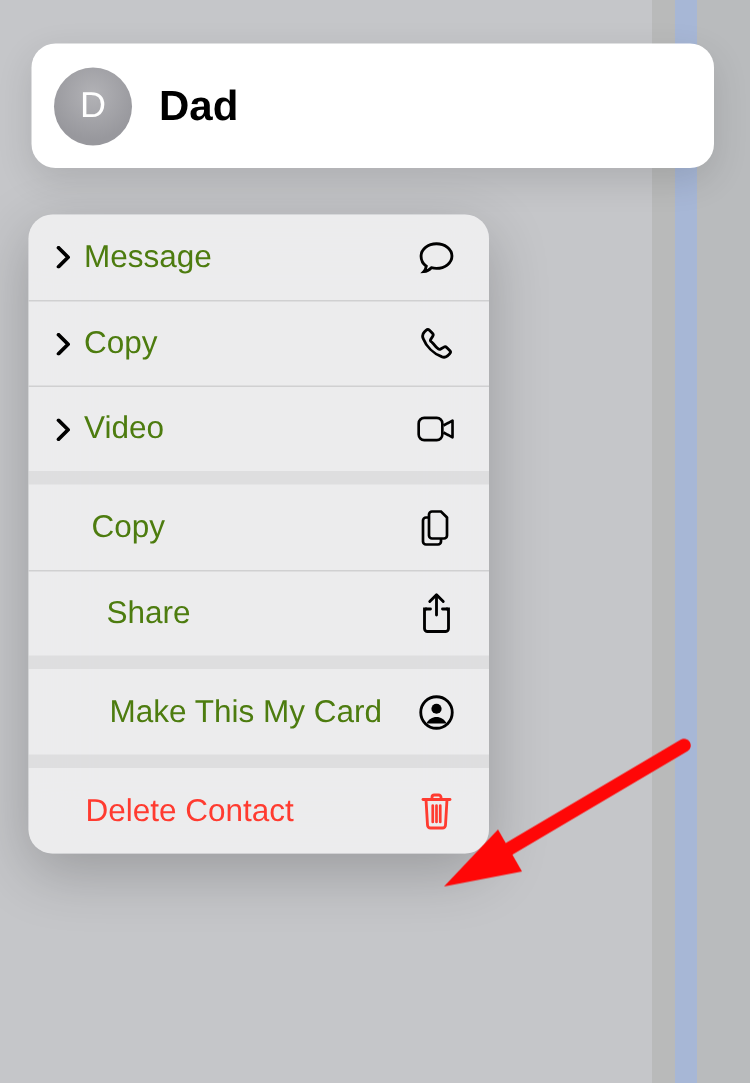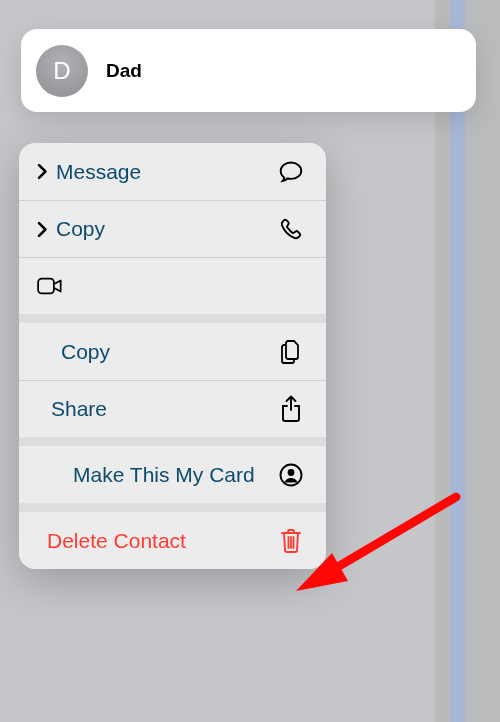--- a/index.html
+++ b/index.html
@@ -47,21 +47,21 @@
     display: flex;
     align-items: center;
     justify-content: center;
     color: #fff;
     font-size: 24px;
     font-weight: 500;
     margin-right: 18px;
     flex-shrink: 0;
   }
   .contact-name {
-    font-size: 19px;
+    font-size: 28px;
     font-weight: 700;
     color: #000;
   }
 
   .menu {
     position: absolute;
     top: 143px;
     left: 19px;
     width: 307px;
     background: rgba(238,238,239,0.95);
@@ -71,21 +71,21 @@
     backdrop-filter: blur(20px);
   }
   .menu-row {
     height: 57px;
     display: flex;
     align-items: center;
     justify-content: space-between;
     padding: 0 22px 0 18px;
     box-sizing: border-box;
     font-size: 21px;
-    color: #0c4a6e;
+    color: #4d7c0f;
     position: relative;
   }
   .menu-row + .menu-row {
     border-top: 0.5px solid rgba(0,0,0,0.12);
   }
   .menu-sep {
     height: 9px;
     background: rgba(0,0,0,0.06);
   }
   .left-group {
@@ -159,20 +159,28 @@
         <span>Copy</span>
       </div>
       <span class="row-icon">
         <svg width="24" height="24" viewBox="0 0 24 24">
           <path d="M5.1 3.2c.6-.6 1.6-.6 2.2 0l2 2c.5.5.6 1.3.2 1.9L8.2 9.2c-.3.5-.3 1.1.1 1.5 1 .1 2 2.9 4.9 4.9.5.4 1.1.4 1.6.1l2.1-1.3c.6-.4 1.4-.3 1.9.2l2 2c.6.6.6 1.6 0 2.2l-1.2 1.2c-1.1 1.1-2.8 1.4-4.2.8C10 18.7 5.2 13.9 3.1 8.6c-.6-1.4-.3-3.1.8-4.2l1.2-1.2z" fill="none" stroke="#000" stroke-width="1.9" stroke-linejoin="round"></path>
         </svg>
       </span>
     </div>
 
     <div class="menu-row">
+      <div class="left-group">
+        <span class="chevron">
+          <svg width="11" height="15" viewBox="0 0 8 13">
+              <path d="M1 1 L6.5 6.5 L1 12" fill="none" stroke="#000" stroke-width="2.2" stroke-linecap="round" stroke-linejoin="round"></path>
+            </svg>
+        </span>
+        <span>Video</span>
+      </div>
       <span class="row-icon">
         <svg width="28" height="20" viewBox="0 0 28 20">
           <rect x="1.2" y="2" width="17" height="16" rx="4" fill="none" stroke="#000" stroke-width="1.9"></rect>
           <path d="M19 7.5 L25.5 4 V16 L19 12.5" fill="none" stroke="#000" stroke-width="1.9" stroke-linejoin="round"></path>
         </svg>
       </span>
     </div>
 
 
     <div class="menu-sep"></div>
@@ -180,21 +188,21 @@
     <div class="menu-row" style="padding-left:42px;">
       <span>Copy</span>
       <span class="row-icon">
         <svg width="24" height="26" viewBox="0 0 24 26">
           <path d="M9 2h6l4 4v12a2 2 0 0 1-2 2H9a2 2 0 0 1-2-2V4a2 2 0 0 1 2-2z" fill="none" stroke="#000" stroke-width="1.8"></path>
           <path d="M7 6H5a2 2 0 0 0-2 2v14a2 2 0 0 0 2 2h8a2 2 0 0 0 2-2v-2" fill="none" stroke="#000" stroke-width="1.8"></path>
         </svg>
       </span>
     </div>
 
-    <div class="menu-row" style="padding-left:32px;text-align:center;">
+    <div class="menu-row" style="padding-left:52px;text-align:center;">
       <span>Share</span>
       <span class="row-icon">
         <svg width="22" height="28" viewBox="0 0 22 28">
           <path d="M11 2v13" stroke="#000" stroke-width="1.9" stroke-linecap="round"></path>
           <path d="M6.5 6L11 1.5 15.5 6" fill="none" stroke="#000" stroke-width="1.9" stroke-linecap="round" stroke-linejoin="round"></path>
           <path d="M4 11H3v13a2 2 0 0 0 2 2h12a2 2 0 0 0 2-2V11h-1" fill="none" stroke="#000" stroke-width="1.9" stroke-linecap="round"></path>
           <path d="M4 11h3M15 11h3" stroke="#000" stroke-width="1.9" stroke-linecap="round"></path>
         </svg>
       </span>
     </div>
@@ -207,21 +215,21 @@
         <svg width="24" height="24" viewBox="0 0 24 24">
           <circle cx="12" cy="12" r="10.5" fill="none" stroke="#000" stroke-width="1.9"></circle>
           <circle cx="12" cy="9.5" r="3.4" fill="#000"></circle>
           <path d="M5.2 19.4c1.5-2.9 4-4.4 6.8-4.4s5.3 1.5 6.8 4.4" fill="#000"></path>
         </svg>
       </span>
     </div>
 
     <div class="menu-sep"></div>
 
-    <div class="menu-row danger" style="padding-left:28px;">
+    <div class="menu-row danger" style="padding-left:38px;">
       <span>Delete Contact</span>
       <span class="row-icon">
         <svg width="22" height="26" viewBox="0 0 22 26">
           <path d="M2 5h18" stroke="#ff3b30" stroke-width="1.9" stroke-linecap="round"></path>
           <path d="M8 5V3.5A1.5 1.5 0 0 1 9.5 2h3A1.5 1.5 0 0 1 14 3.5V5" fill="none" stroke="#ff3b30" stroke-width="1.9"></path>
           <path d="M4 5l1 17a2 2 0 0 0 2 2h8a2 2 0 0 0 2-2l1-17" fill="none" stroke="#ff3b30" stroke-width="1.9"></path>
           <path d="M8.5 9v11M11 9v11M13.5 9v11" stroke="#ff3b30" stroke-width="1.8" stroke-linecap="round"></path>
         </svg>
       </span>
     </div>

